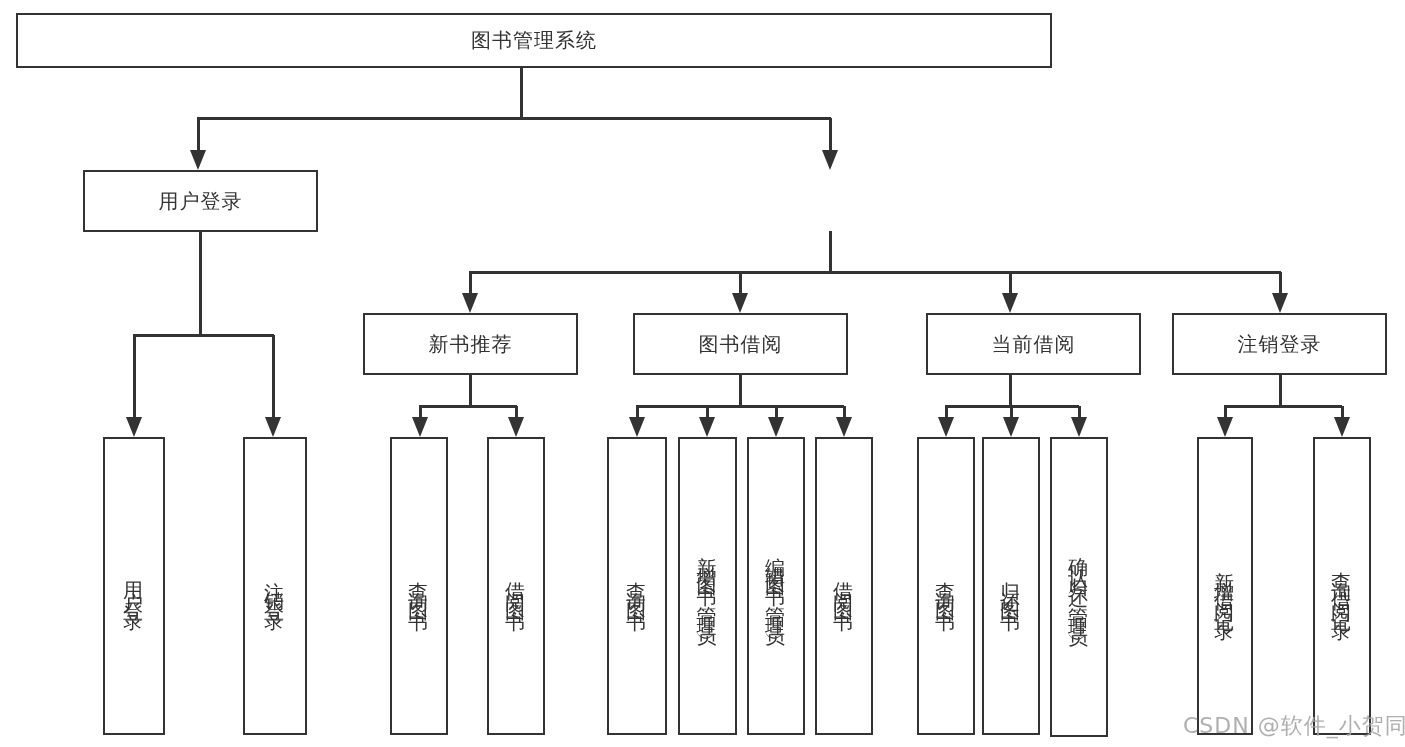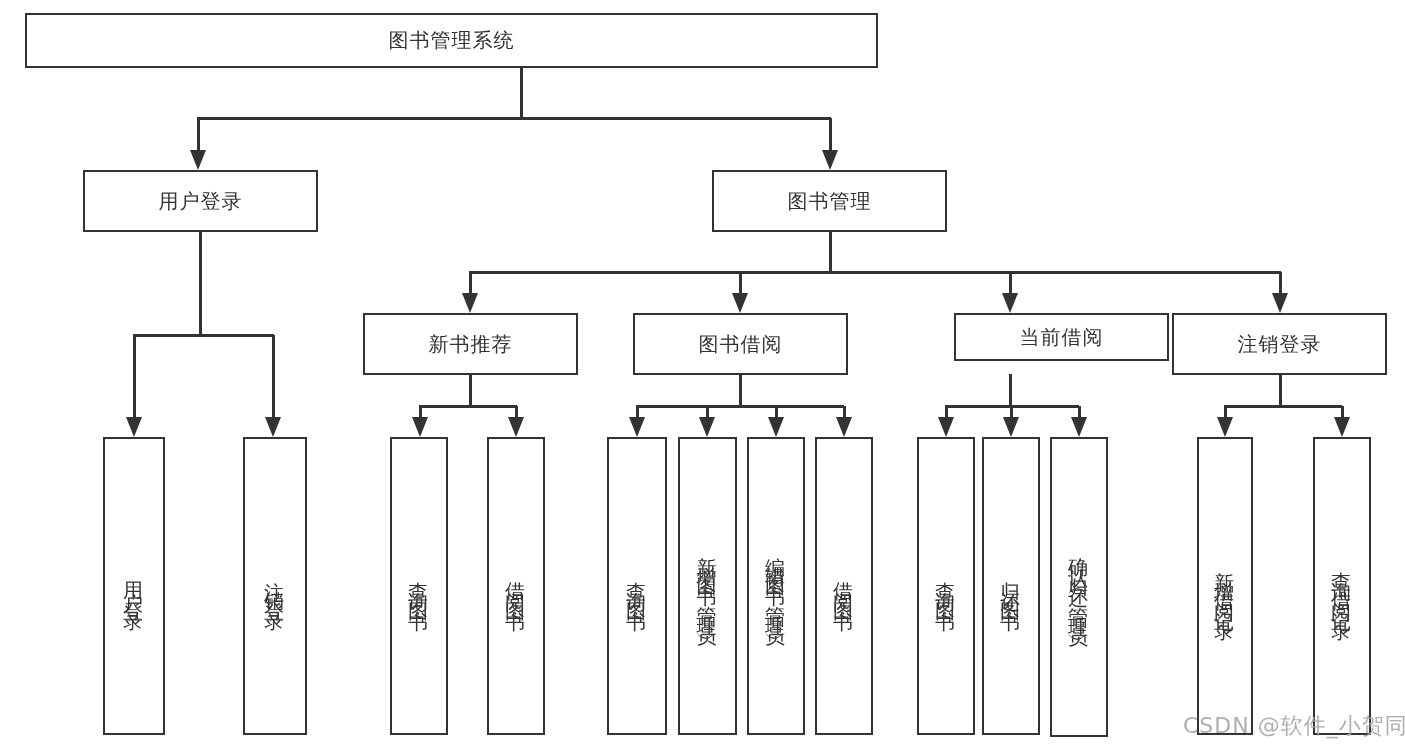--- a/index.html
+++ b/index.html
@@ -25,31 +25,30 @@
   .watermark{
     position:absolute;left:1183px;top:711px;z-index:10;
     font-size:22px;color:rgba(168,168,168,0.92);letter-spacing:1px;white-space:nowrap;
   }
 </style>
 </head>
 <body>
 
 <div id="stage">
 
-  <div class="node" style="left:25px;top:13px;width:853px;height:55px;">图书管理系统</div>
+  <div class="node" style="left:16px;top:13px;width:1036px;height:55px;">图书管理系统</div>
 
   <div class="vl" style="left:520px;top:67px;height:51px;"></div>
   <div class="hl" style="left:197px;top:117px;width:634px;"></div>
   <div class="vl" style="left:197px;top:118px;height:35px;"></div>
   <div class="ah" style="left:190px;top:150px;"></div>
   <div class="vl" style="left:829px;top:118px;height:35px;"></div>
   <div class="ah" style="left:822px;top:150px;"></div>
 
   <div class="node" style="left:83px;top:170px;width:235px;height:62px;">用户登录</div>
-  <div class="node" style="left:712px;top:170px;width:235px;height:62px;">图书管理</div>
 
   <div class="vl" style="left:199px;top:231px;height:105px;"></div>
   <div class="hl" style="left:133px;top:334px;width:141px;"></div>
   <div class="vl" style="left:133px;top:335px;height:85px;"></div>
   <div class="ah" style="left:126px;top:417px;"></div>
   <div class="vl" style="left:272px;top:335px;height:85px;"></div>
   <div class="ah" style="left:265px;top:417px;"></div>
 
   <div class="vl" style="left:829px;top:231px;height:42px;"></div>
   <div class="hl" style="left:469px;top:271px;width:812px;"></div>
@@ -57,21 +56,21 @@
   <div class="ah" style="left:462px;top:293px;"></div>
   <div class="vl" style="left:739px;top:272px;height:24px;"></div>
   <div class="ah" style="left:732px;top:293px;"></div>
   <div class="vl" style="left:1009px;top:272px;height:24px;"></div>
   <div class="ah" style="left:1002px;top:293px;"></div>
   <div class="vl" style="left:1279px;top:272px;height:24px;"></div>
   <div class="ah" style="left:1272px;top:293px;"></div>
 
   <div class="node" style="left:363px;top:313px;width:215px;height:62px;text-align:center;">新书推荐</div>
   <div class="node" style="left:633px;top:313px;width:215px;height:62px;">图书借阅</div>
-  <div class="node" style="left:954px;top:313px;width:215px;height:48px;">当前借阅</div>
+  <div class="node" style="left:926px;top:313px;width:215px;height:62px;">当前借阅</div>
   <div class="node" style="left:1172px;top:313px;width:215px;height:62px;">注销登录</div>
 
   <div class="vl" style="left:469px;top:374px;height:33px;"></div>
   <div class="hl" style="left:419px;top:405px;width:98px;"></div>
   <div class="vl" style="left:419px;top:406px;height:14px;"></div>
   <div class="ah" style="left:412px;top:417px;"></div>
   <div class="vl" style="left:515px;top:406px;height:14px;"></div>
   <div class="ah" style="left:508px;top:417px;"></div>
 
   <div class="vl" style="left:739px;top:374px;height:33px;"></div>

